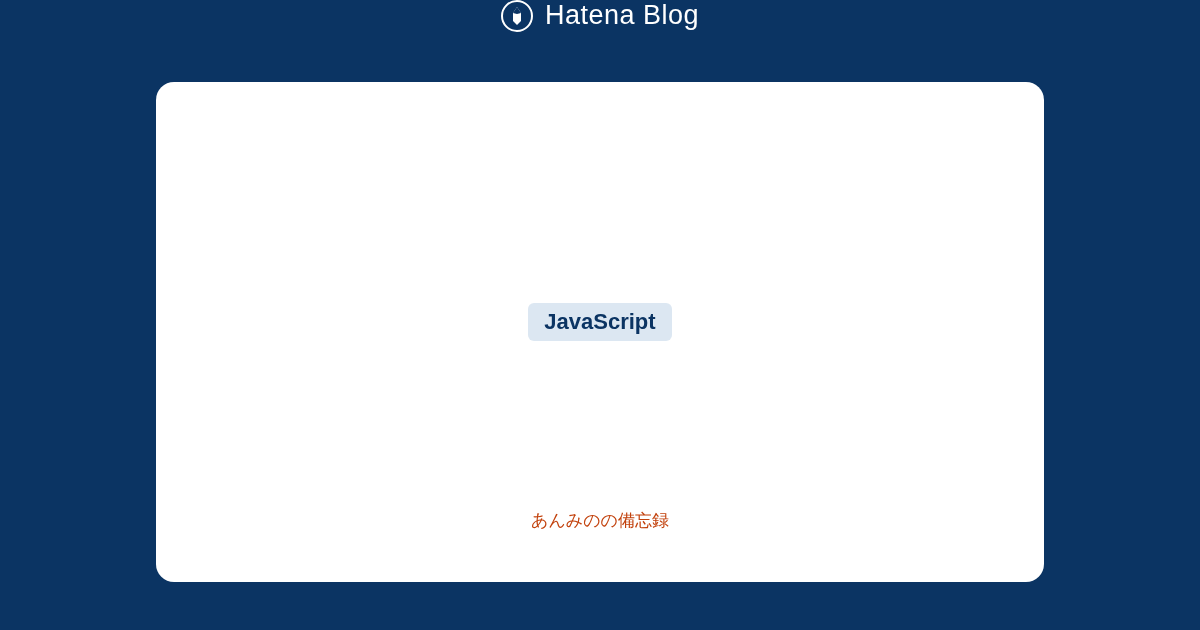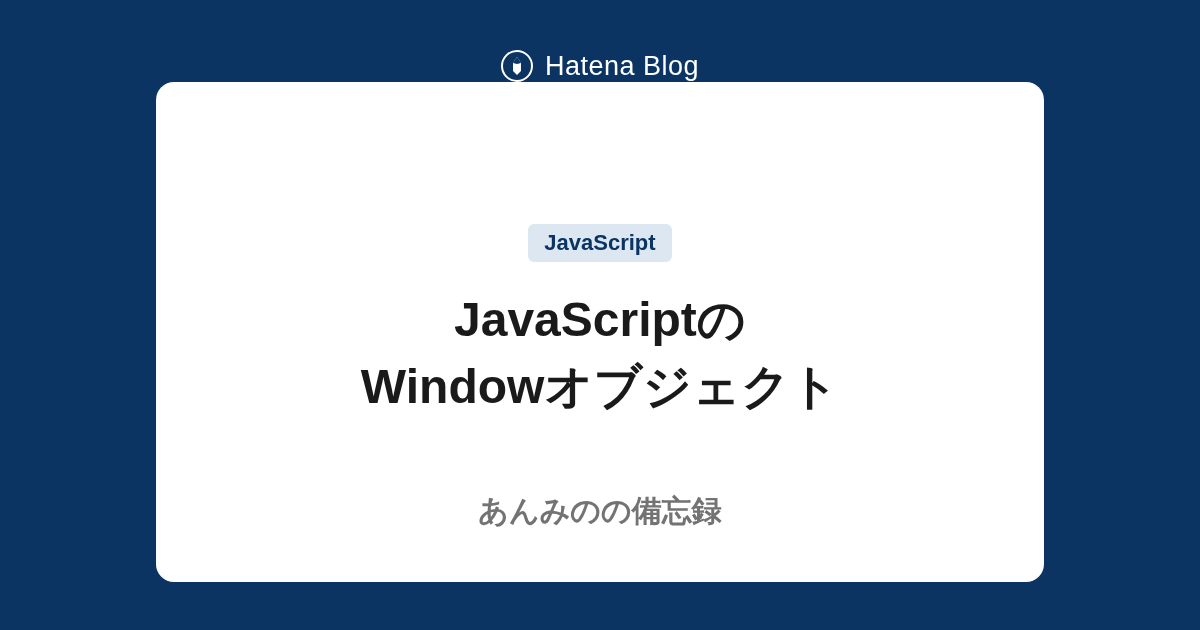--- a/index.html
+++ b/index.html
@@ -14,21 +14,21 @@
       font-family: -apple-system, BlinkMacSystemFont, "Segoe UI", "Hiragino Sans", "Hiragino Kaku Gothic ProN", Meiryo, sans-serif;
       display: flex;
       flex-direction: column;
       align-items: center;
       overflow: hidden;
     }
     .header {
       width: 100%;
       height: 82px;
       display: flex;
-      align-items: flex-end;
+      align-items: flex-start;
       justify-content: center;
       gap: 12px;
     }
     .logo-icon {
       width: 32px;
       height: 32px;
       border: 2px solid #ffffff;
       border-radius: 50%;
       display: flex;
       align-items: center;
@@ -74,40 +74,36 @@
     .article-title {
       color: #1a1a1a;
       font-size: 48px;
       font-weight: 700;
       text-align: center;
       line-height: 1.4;
     }
     .blog-name {
       position: absolute;
       bottom: 50px;
-      color: #737373;
-      font-size: 30px;
-      font-weight: 700;
+      color: #c2410c;
+      font-size: 17px;
+      font-weight: 400;
     }
   </style>
 </head>
 <body>
 
 <div class="header">
   <span class="logo-icon">
     <svg viewBox="0 0 14 20" fill="none">
       <path d="M7 1 L11 7 L11 15 L7 19 L3 15 L3 7 Z" fill="#ffffff"></path>
       <path d="M7 1 L11 7 L7 8 L3 7 Z" fill="#0b3463"></path>
     </svg>
   </span>
   <span class="logo-text">Hatena Blog</span>
 </div>
 
 <div class="card">
   <div class="content-center">
     <span class="category-tag">JavaScript</span>
-    <h1 class="article-title">
-      <span>JavaScriptの</span><br>
-      <span>Windowオブジェクト</span>
-    </h1>
   </div>
   <div class="blog-name">あんみのの備忘録</div>
 </div>
 
 </body></html>

